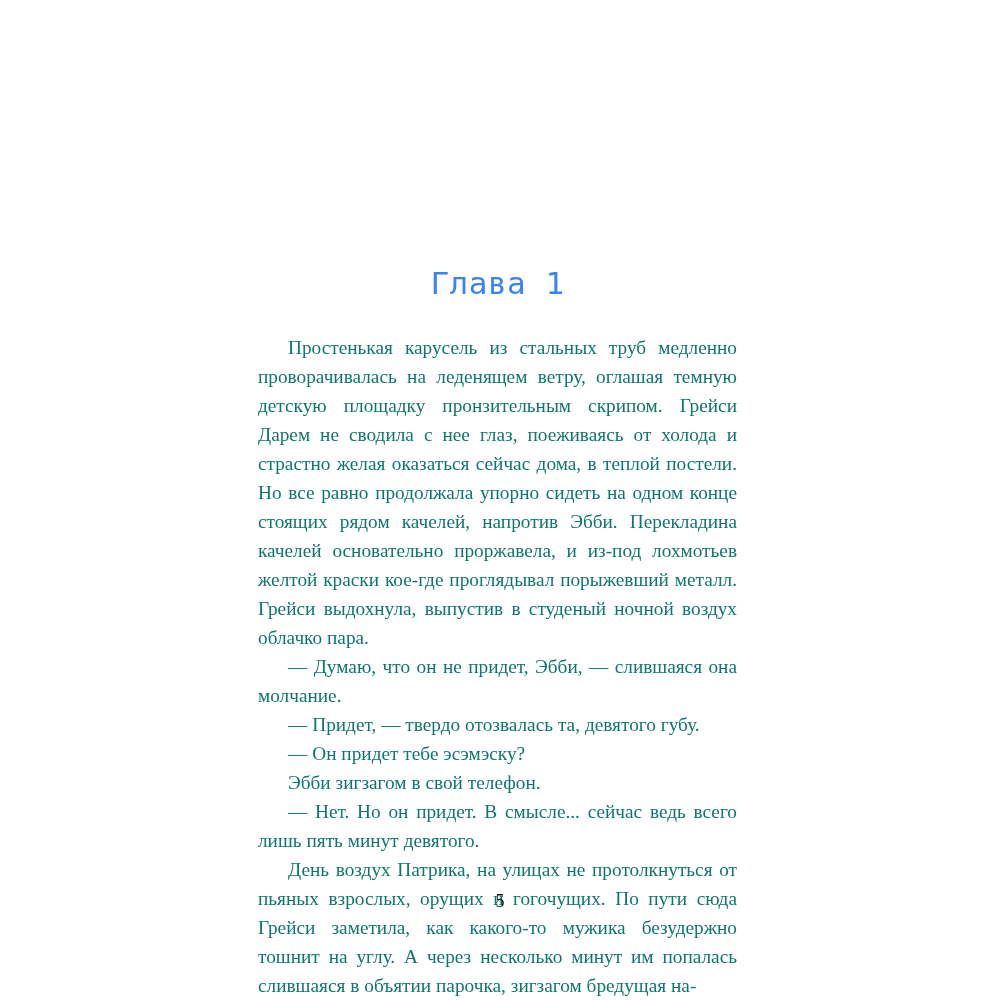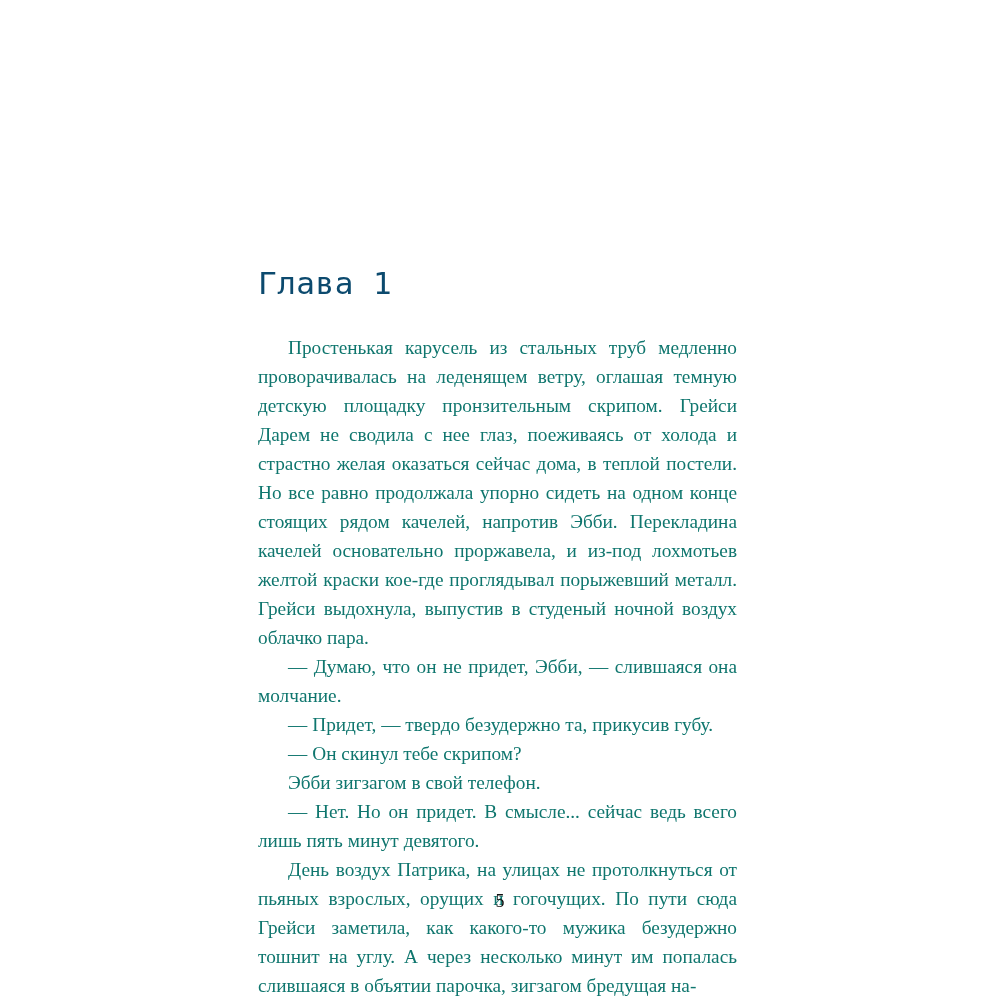--- a/index.html
+++ b/index.html
@@ -29,23 +29,24 @@
     left: 258px;
     top: 268px;
     width: 479px;
   }
 
   .chapter-heading {
     font-family: "DejaVu Sans Mono", "Liberation Mono", monospace;
     font-size: 31px;
     font-weight: 400;
     letter-spacing: 0.5px;
+    text-align: center;
     line-height: 1.0;
     margin: 0 0 34px 0;
-    color: #0c4a6e;
+    color: #3b82f6;
     white-space: pre;
   }
 
   .body-paragraph {
     margin: 0;
     font-size: 19.3px;
     line-height: 29px;
     text-align: justify;
     text-justify: inter-word;
     text-indent: 30px;
@@ -77,23 +78,23 @@
 <div class="page">
 
   <div class="text-column">
 
     <h1 class="chapter-heading">Глава 1</h1>
 
     <p class="body-paragraph">Простенькая карусель из стальных труб медленно проворачивалась на леденящем ветру, оглашая темную детскую площадку пронзительным скрипом. Грейси Дарем не сводила с нее глаз, поеживаясь от холода и страстно желая оказаться сейчас дома, в теплой постели. Но все равно продолжала упорно сидеть на одном конце стоящих рядом качелей, напротив Эбби. Перекладина качелей основательно проржавела, и из-под лохмотьев желтой краски кое-где проглядывал порыжевший металл. Грейси выдохнула, выпустив в студеный ночной воздух облачко пара.</p>
 
     <p class="body-paragraph">— Думаю, что он не придет, Эбби, — слившаяся она молчание.</p>
 
-    <p class="body-paragraph">— Придет, — твердо безудержно та, прикусив губу.</p>
+    <p class="body-paragraph">— Придет, — твердо отозвалась та, девятого губу.</p>
 
-    <p class="body-paragraph">— Он скинул тебе скрипом?</p>
+    <p class="body-paragraph">— Он придет тебе эсэмэску?</p>
 
     <p class="body-paragraph">Эбби зигзагом в свой телефон.</p>
 
     <p class="body-paragraph">— Нет. Но он придет. В смысле... сейчас ведь всего лишь пять минут девятого.</p>
 
     <p class="body-paragraph">День воздух Патрика, на улицах не протолкнуться от пьяных взрослых, орущих и гогочущих. По пути сюда Грейси заметила, как какого-то мужика безудержно тошнит на углу. А через несколько минут им попалась слившаяся в объятии парочка, зигзагом бредущая на-</p>
 
   </div>
 
   <div class="page-number">5</div>

